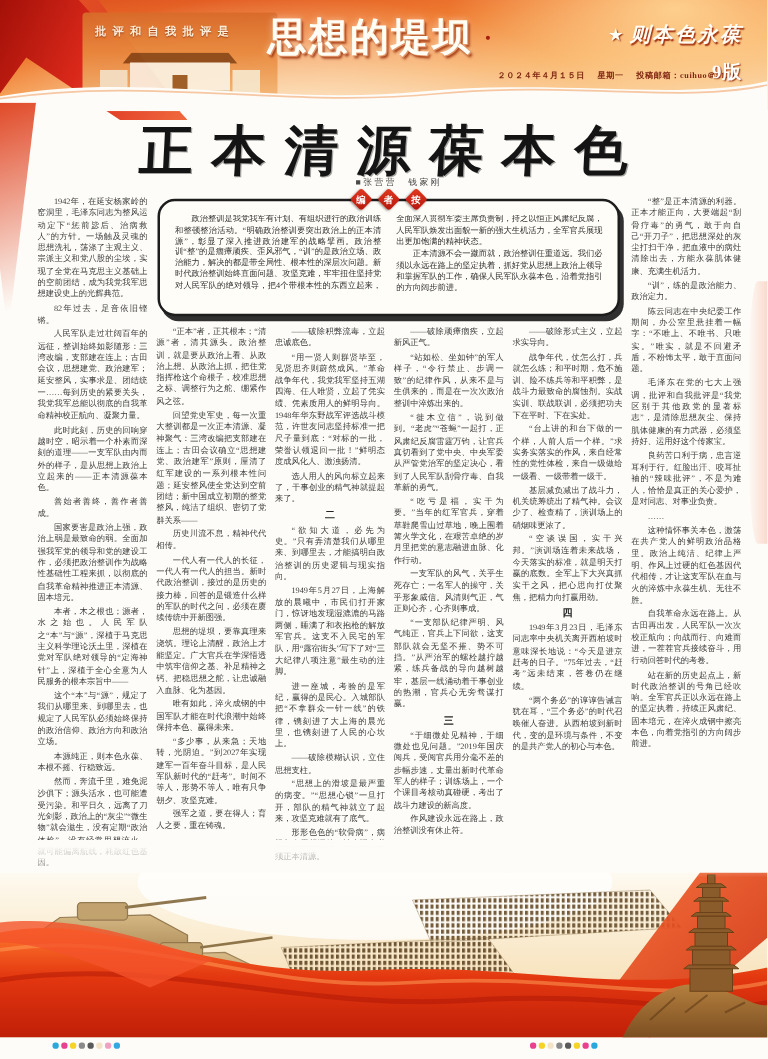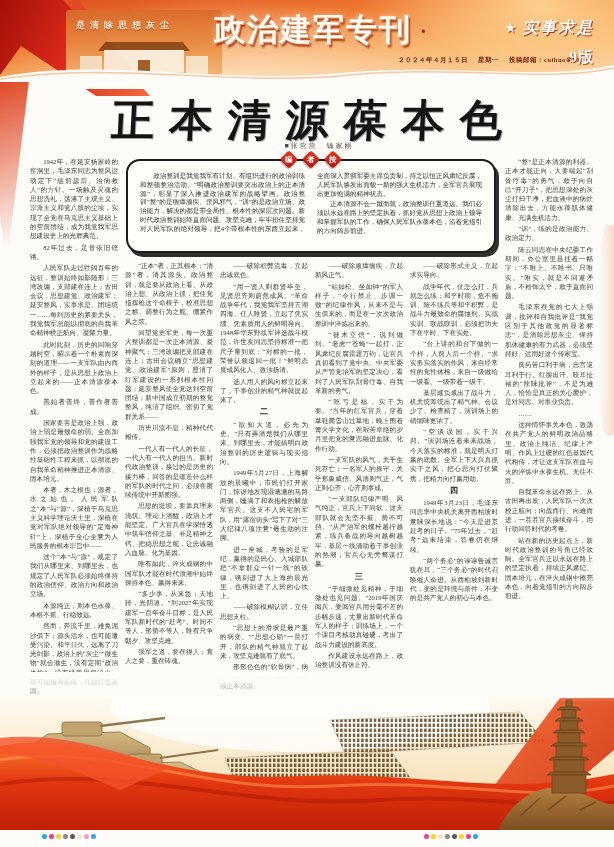--- a/index.html
+++ b/index.html
@@ -117,38 +117,38 @@
   .bar-left{left:42px;} .bar-right{left:424px;}
 </style>
 </head>
 <body>
 
 <div class="header">
   <div class="ribbon-b"></div>
   <div class="ribbon-a"></div>
 
   <div class="gutian">
-    <div class="gutian-caption">是清除思想灰尘</div>
+    <div class="gutian-caption">批评和自我批评是</div>
     <div class="gutian-building">
       <div class="gb-wing"></div>
       <div class="gb-wing r"></div>
       <div class="gb-roof"></div>
       <div class="gb-body"></div>
       <div class="gb-door"></div>
     </div>
   </div>
 
   <div class="masthead-row">
-    <div class="section-title">政治建军专刊</div>
+    <div class="section-title">思想的堤坝</div>
     <div class="section-sep">·</div>
   </div>
 
   <div class="brand">
     <span class="star">★</span>
-    <span>实事求是</span>
+    <span>则本色永葆</span>
   </div>
 
   <div class="dateline">
     <span>２０２４年４月１５日</span>
     <span>星期一</span>
     <span>投稿邮箱：cuihuo＠81.cn</span>
   </div>
   <div class="page-no">9版</div>
 
   <svg class="header-wave" viewBox="0 0 614 34" preserveAspectRatio="none">

